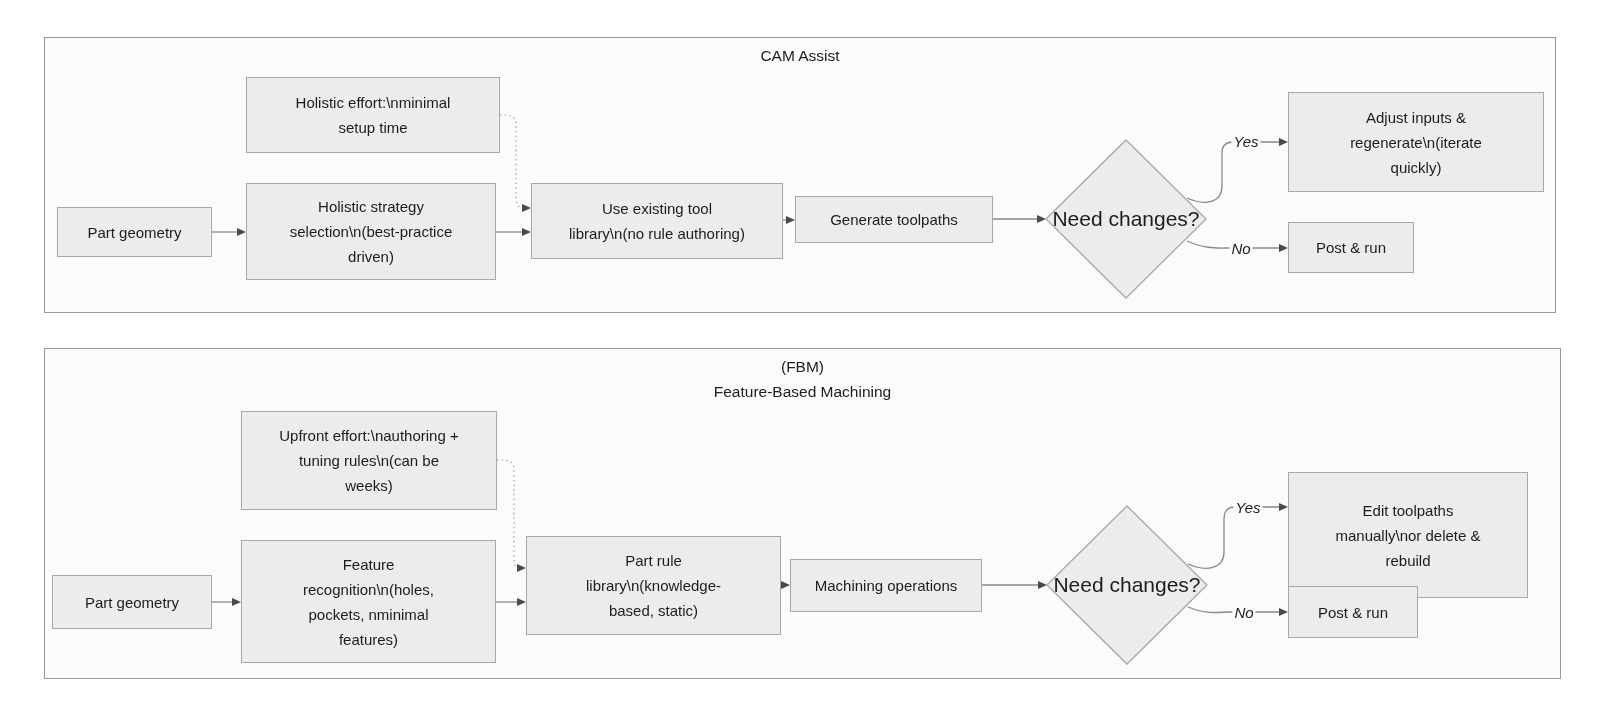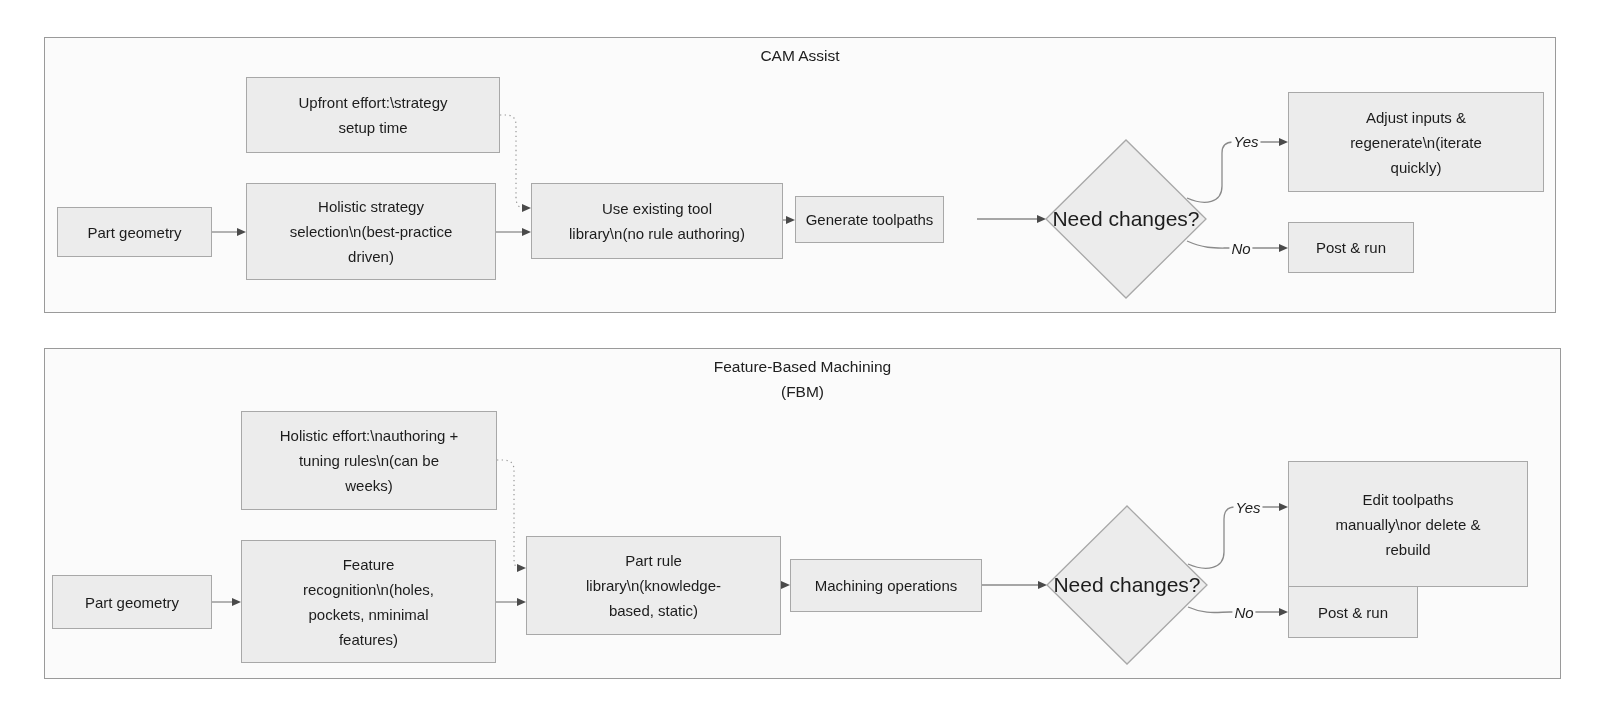--- a/index.html
+++ b/index.html
@@ -39,22 +39,22 @@
 
 <section class="panel" style="left:44px;top:37px;width:1512px;height:276px">
   <div class="panel-title">
     <div>CAM Assist</div>
     <div></div>
   </div>
 </section>
 
 <section class="panel" style="left:44px;top:348px;width:1517px;height:331px">
   <div class="panel-title">
+    <div>(FBM)</div>
     <div>Feature-Based Machining</div>
-    <div>(FBM)</div>
   </div>
 </section>
 
 <svg class="overlay" width="1600" height="718" viewBox="0 0 1600 718">
   <defs>
     <marker id="arrowhead" markerUnits="userSpaceOnUse" markerWidth="11" markerHeight="9" refX="2.5" refY="4.5" orient="auto">
       <path d="M0.5,0.5 L9.5,4.5 L0.5,8.5 Z" fill="#4a4a4a"></path>
     </marker>
   </defs>
 
@@ -74,57 +74,57 @@
   <path class="edge" d="M982,585 L1040,585"></path>
   <path class="edge" d="M1188,564 C1206,572 1224,569 1224,552 L1224,519 Q1224,507 1235,507 L1281,507"></path>
   <path class="edge" d="M1188,607 C1206,615 1218,612 1230,612 L1281,612"></path>
   <polygon class="diamond" points="1047,585 1127,506 1207,585 1127,664"></polygon>
 </svg>
 
 <div class="node" style="left:57px;top:207px;width:155px;height:50px">
   <span class="nl">Part geometry</span>
 </div>
 <div class="node" style="left:246px;top:77px;width:254px;height:76px">
-  <span class="nl" style="max-width:180px">Upfront effort:\strategy setup time</span>
+  <span class="nl" style="max-width:180px">Holistic effort:\nminimal setup time</span>
 </div>
 <div class="node" style="left:246px;top:183px;width:250px;height:97px">
   <span class="nl" style="max-width:200px">Holistic strategy selection\n(best-practice driven)</span>
 </div>
 <div class="node" style="left:531px;top:183px;width:252px;height:76px">
   <span class="nl" style="max-width:182px">Use existing tool library\n(no rule authoring)</span>
 </div>
-<div class="node" style="left:795px;top:196px;width:149px;height:47px">
+<div class="node" style="left:795px;top:196px;width:198px;height:47px">
   <span class="nl">Generate toolpaths</span>
 </div>
 <div class="dlabel" style="left:1126px;top:219px">Need changes?</div>
 <div class="node" style="left:1288px;top:92px;width:256px;height:100px">
   <span class="nl" style="max-width:160px">Adjust inputs &amp; regenerate\n(iterate quickly)</span>
 </div>
 <div class="node" style="left:1288px;top:222px;width:126px;height:51px">
   <span class="nl">Post &amp; run</span>
 </div>
 <div class="elabel" style="left:1246px;top:141px">Yes</div>
 <div class="elabel" style="left:1241px;top:248px">No</div>
 
 <div class="node" style="left:52px;top:575px;width:160px;height:54px">
   <span class="nl">Part geometry</span>
 </div>
 <div class="node" style="left:241px;top:411px;width:256px;height:99px">
-  <span class="nl" style="max-width:183px">Holistic effort:\nauthoring + tuning rules\n(can be weeks)</span>
+  <span class="nl" style="max-width:183px">Upfront effort:\nauthoring + tuning rules\n(can be weeks)</span>
 </div>
 <div class="node" style="left:241px;top:540px;width:255px;height:123px">
   <span class="nl" style="max-width:175px">Feature recognition\n(holes, pockets, nminimal features)</span>
 </div>
 <div class="node" style="left:526px;top:536px;width:255px;height:99px">
   <span class="nl" style="max-width:160px">Part rule library\n(knowledge-based, static)</span>
 </div>
 <div class="node" style="left:790px;top:559px;width:192px;height:53px">
   <span class="nl">Machining operations</span>
 </div>
 <div class="dlabel" style="left:1127px;top:585px">Need changes?</div>
-<div class="node" style="left:1288px;top:461px;width:240px;height:126px">
+<div class="node" style="left:1288px;top:472px;width:240px;height:126px">
   <span class="nl" style="max-width:165px">Edit toolpaths manually\nor delete &amp; rebuild</span>
 </div>
 <div class="node" style="left:1288px;top:586px;width:130px;height:52px">
   <span class="nl">Post &amp; run</span>
 </div>
 <div class="elabel" style="left:1248px;top:507px">Yes</div>
 <div class="elabel" style="left:1244px;top:612px">No</div>
 
 </body></html>

